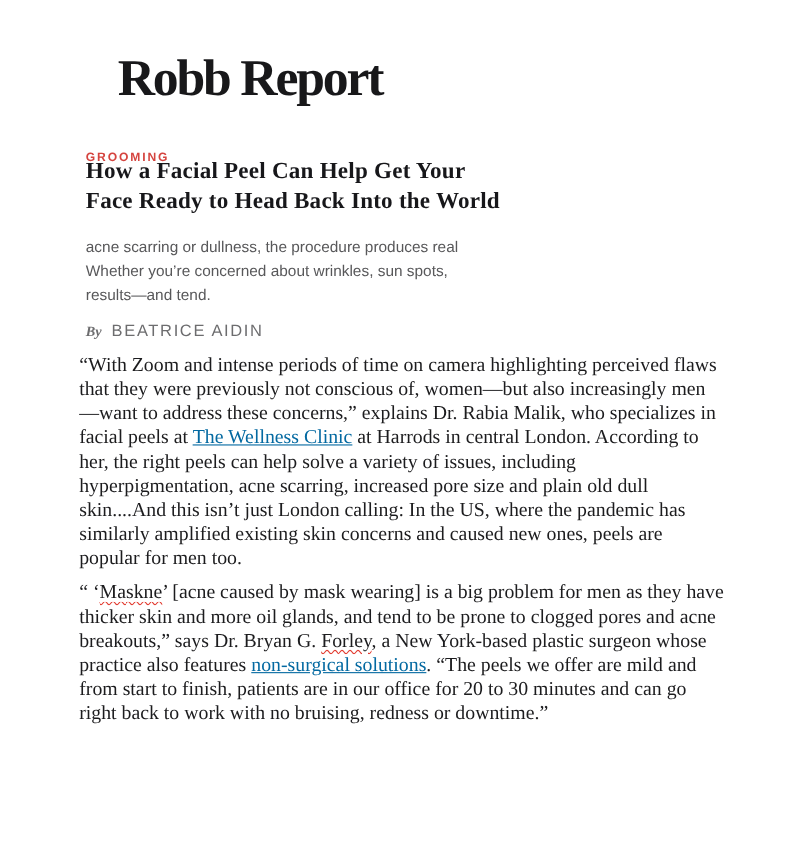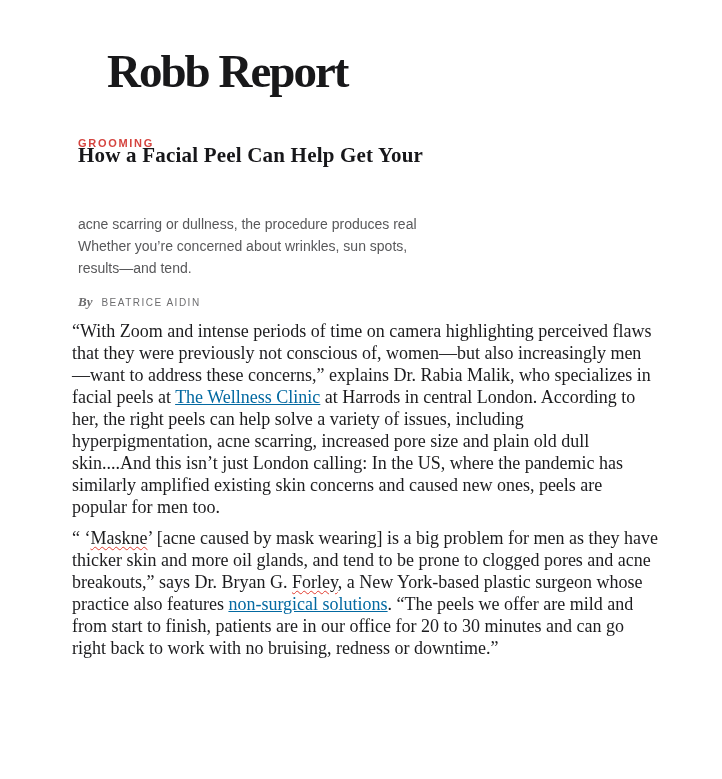--- a/index.html
+++ b/index.html
@@ -53,21 +53,21 @@
   }
   .byline .by {
     font-family:"Liberation Serif", serif;
     font-style:italic;
     font-size:13px;
     margin-right:9px;
     font-weight:bold;
   }
   .byline .author {
     font-family:"Liberation Sans", sans-serif;
-    font-size:10px;
+    font-size:15px;
     letter-spacing:1.5px;
     color:#6d6d6f;
     text-decoration:none;
     cursor:pointer;
   }
   .article-body {
     position:absolute; left:72px; top:320px;
     width:587px;
     font-family:"Liberation Serif", serif;
     font-size:18px;
@@ -93,20 +93,21 @@
 <body>
 
 <div class="page">
 
   <div class="logo">Robb Report</div>
 
   <div class="category">GROOMING</div>
 
   <h1 class="title">
     <span class="title-line">How a Facial Peel Can Help Get Your</span>
+    <span class="title-line">Face Ready to Head Back Into the World</span>
   </h1>
 
   <p class="dek">
     <span class="dek-line">acne scarring or dullness, the procedure produces real</span>
     <span class="dek-line">Whether you’re concerned about wrinkles, sun spots,</span>
     <span class="dek-line">results—and tend.</span>
   </p>
 
   <div class="byline">
     <span class="by">By</span><span class="author">BEATRICE AIDIN</span>

